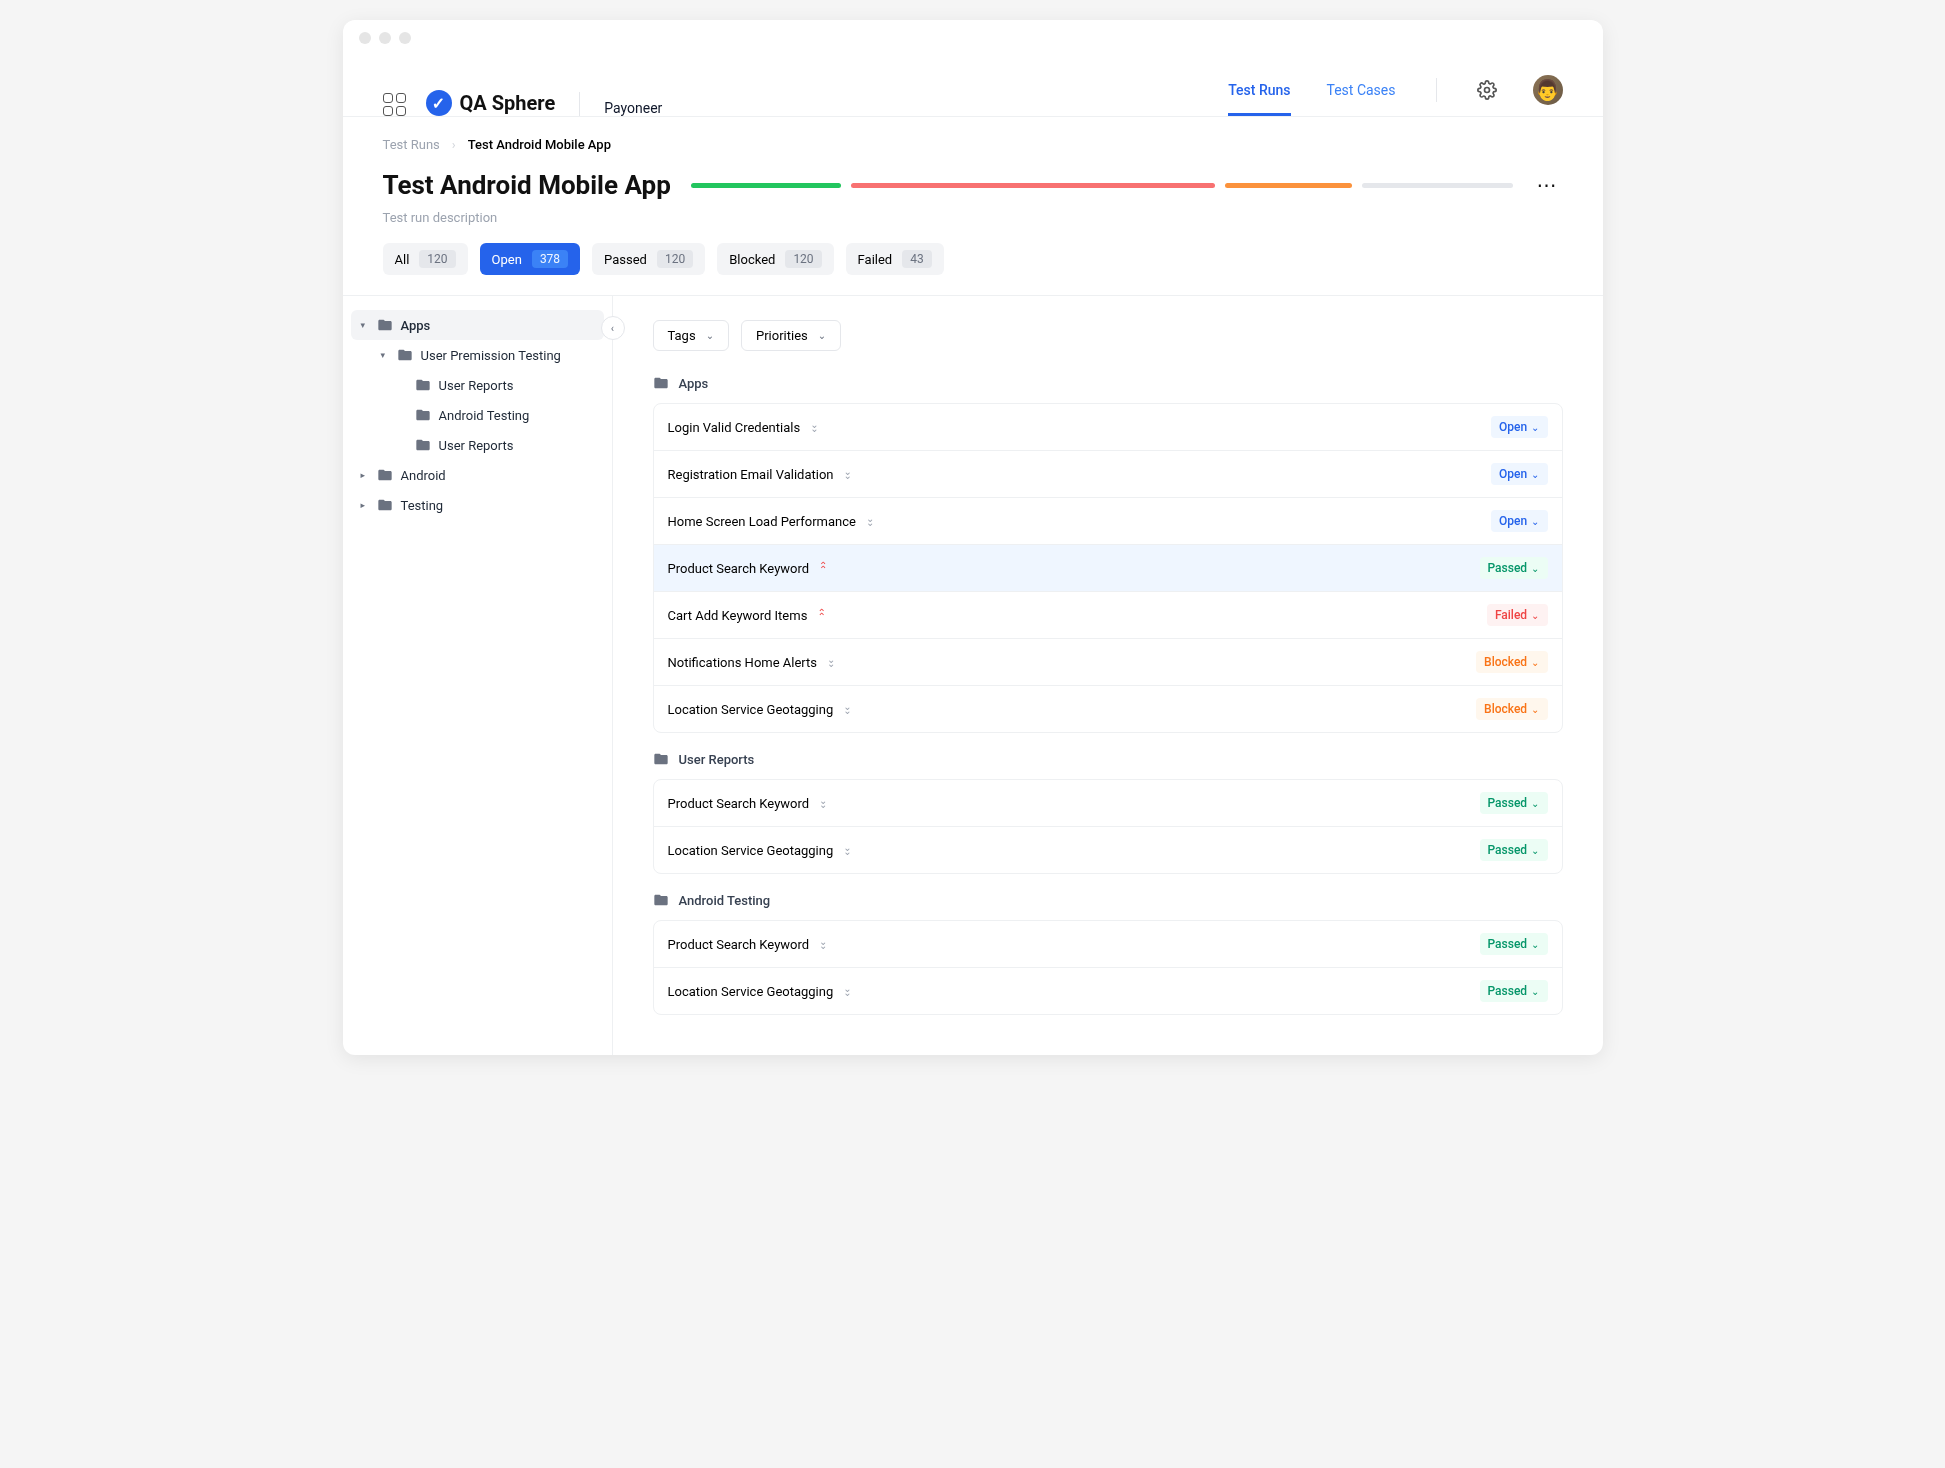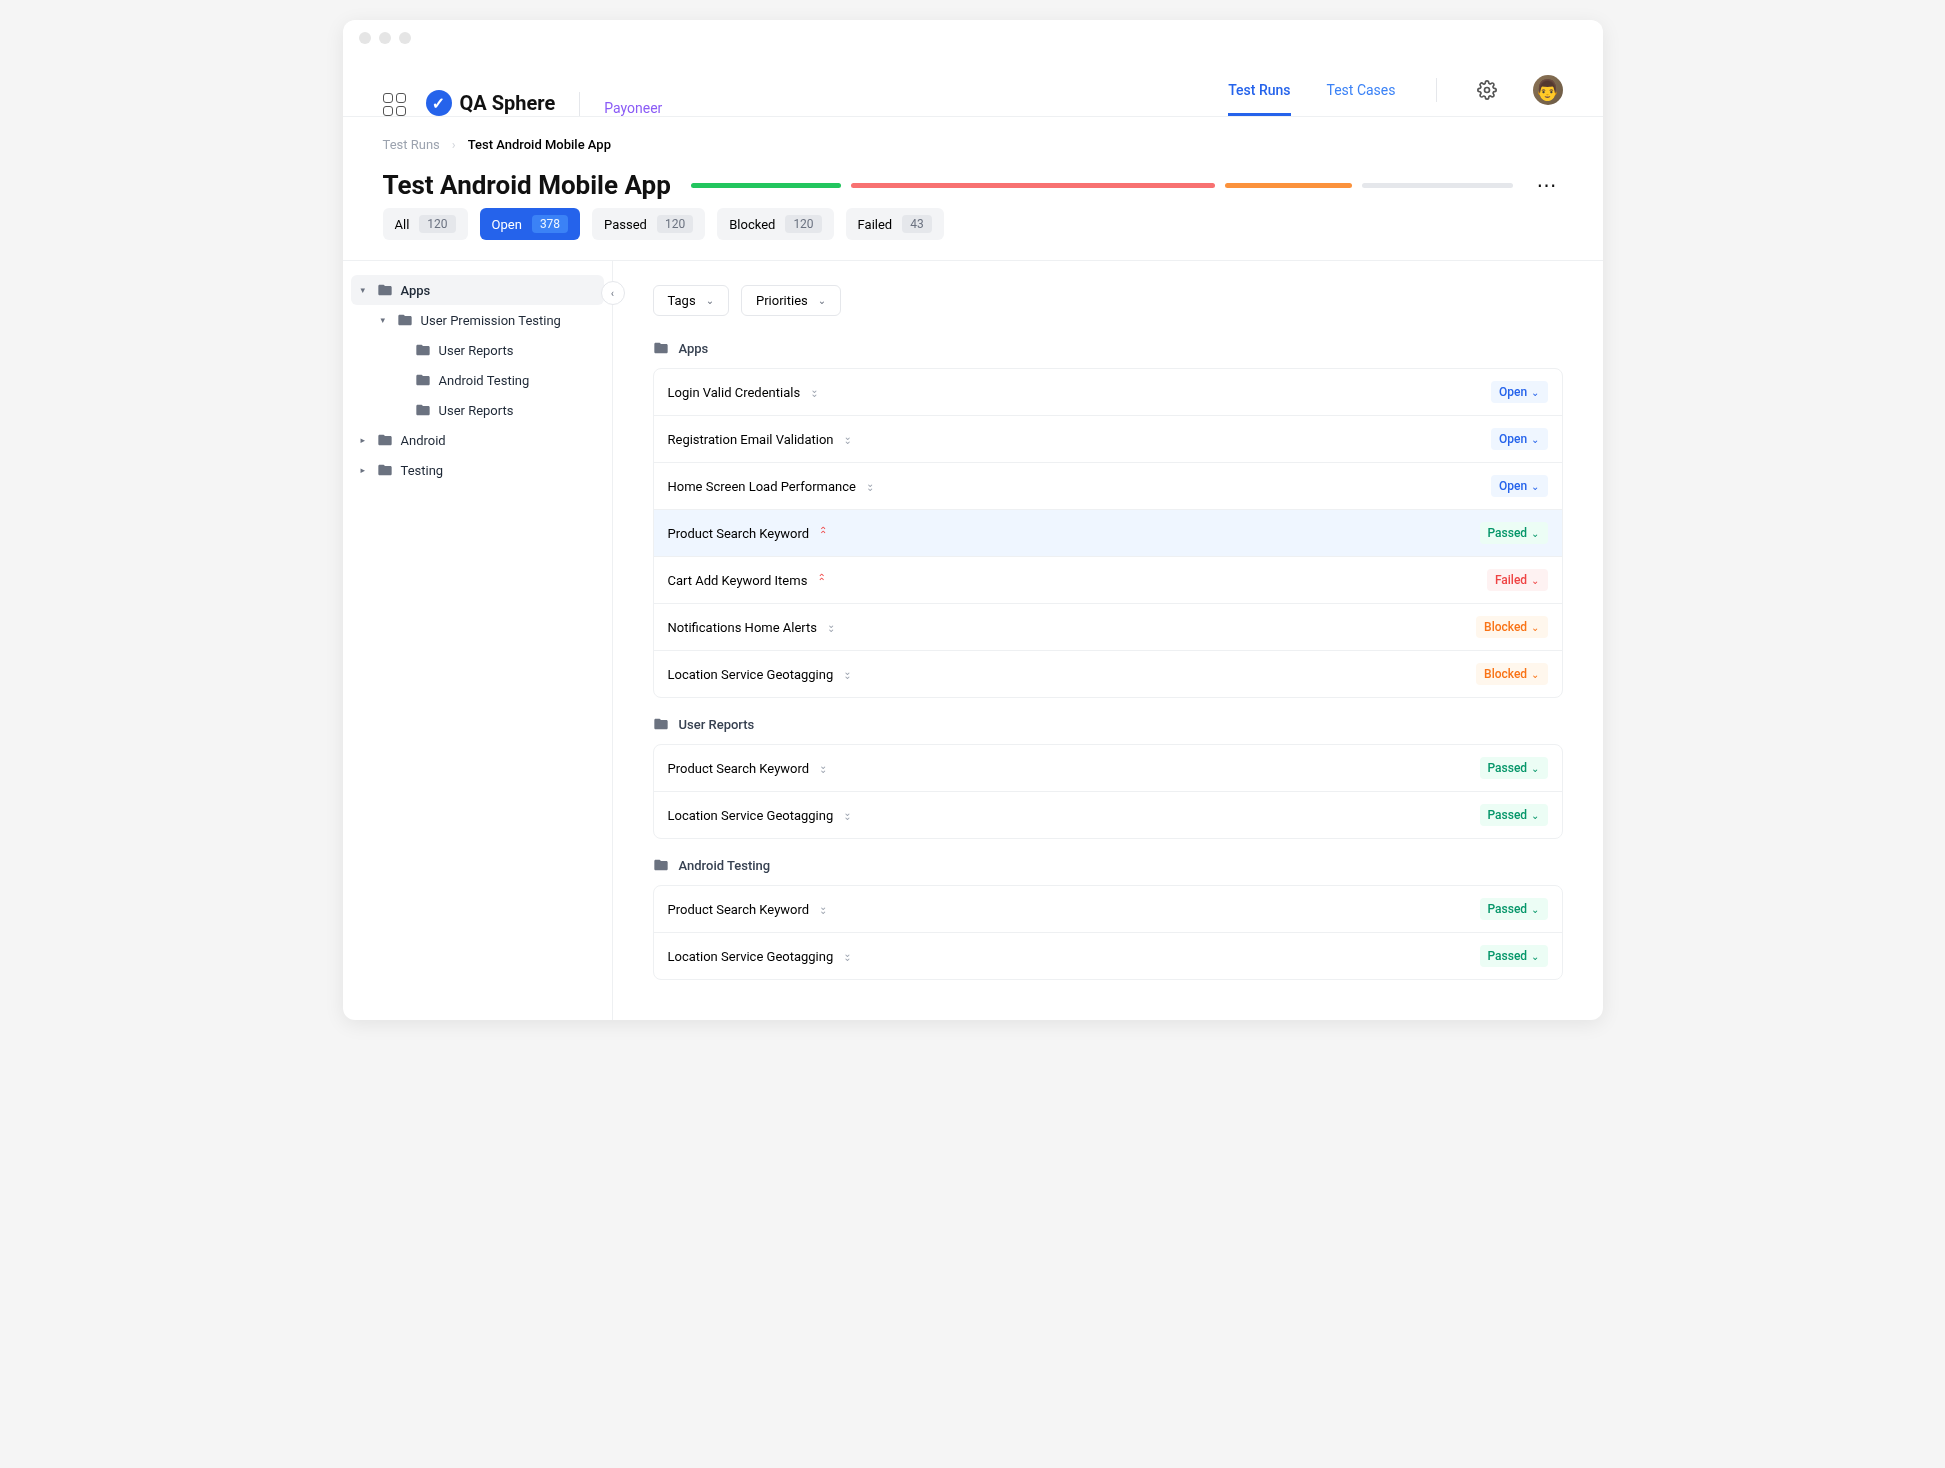--- a/index.html
+++ b/index.html
@@ -8,21 +8,21 @@
 .titlebar{height:36px;display:flex;align-items:center;padding:0 16px;gap:8px}
 .dot{width:12px;height:12px;border-radius:50%;background:#e5e5e5}
 .header{display:flex;align-items:flex-end;padding:8px 40px 0 40px;border-bottom:1px solid #eef0f2;gap:20px}
 .apps-icon{display:grid;grid-template-columns:10px 10px;grid-template-rows:10px 10px;gap:3px}
 .apps-icon div{border:1.5px solid #555;border-radius:3px}
 .logo-group{display:flex;align-items:center;gap:8px}
 .logo-mark{width:26px;height:26px;background:#2563eb;border-radius:50%;position:relative;display:flex;align-items:center;justify-content:center}
 .logo-mark::after{content:"✓";color:#fff;font-weight:bold;font-size:16px}
 .logo-text{font-size:20px;font-weight:700;color:#111}
 .divider{width:1px;height:24px;background:#e5e7eb;margin:0 4px}
-.project-name{color:#8b5cf6;font-size:14px}
+.project-name{color:#0f172a;font-size:14px}
 .nav-right{margin-left:auto;display:flex;align-items:center;gap:36px}
 .nav-tab{font-size:14px;padding:18px 0;color:#3b82f6;position:relative}
 .nav-tab.active{color:#2563eb;font-weight:500}
 .nav-tab.active::after{content:"";position:absolute;left:0;right:0;bottom:0;height:3px;background:#2563eb}
 .gear{width:20px;height:20px;color:#555}
 .avatar{width:30px;height:30px;border-radius:50%;background:linear-gradient(135deg,#8b7355 0%,#6b5a45 100%);display:flex;align-items:center;justify-content:center;overflow:hidden}
 .avatar::after{content:"👨";font-size:20px}
 .breadcrumbs{display:flex;align-items:center;gap:12px;padding:20px 40px 10px 40px;font-size:13px}
 .crumb-dim{color:#9ca3af}
 .crumb-sep{color:#d1d5db}
@@ -113,20 +113,21 @@
   <div class="title-row">
     <div class="page-title">Test Android Mobile App</div>
     <div class="progress" id="progress">
         <div class="seg" style="background: rgb(34, 197, 94); flex: 19 1 0%;"></div>
         <div class="seg" style="background: rgb(248, 113, 113); flex: 46 1 0%;"></div>
         <div class="seg" style="background: rgb(251, 146, 60); flex: 16 1 0%;"></div>
         <div class="seg" style="background: rgb(229, 231, 235); flex: 19 1 0%;"></div>
       </div>
     <div class="more-icon">⋯</div>
   </div>
+  <div class="subtitle">Test run description</div>
 
   <div class="filters" id="filters">
       <div class="filter-chip">
         <span>All</span>
         <span class="count">120</span>
       </div>
       <div class="filter-chip active">
         <span>Open</span>
         <span class="count">378</span>
       </div>

